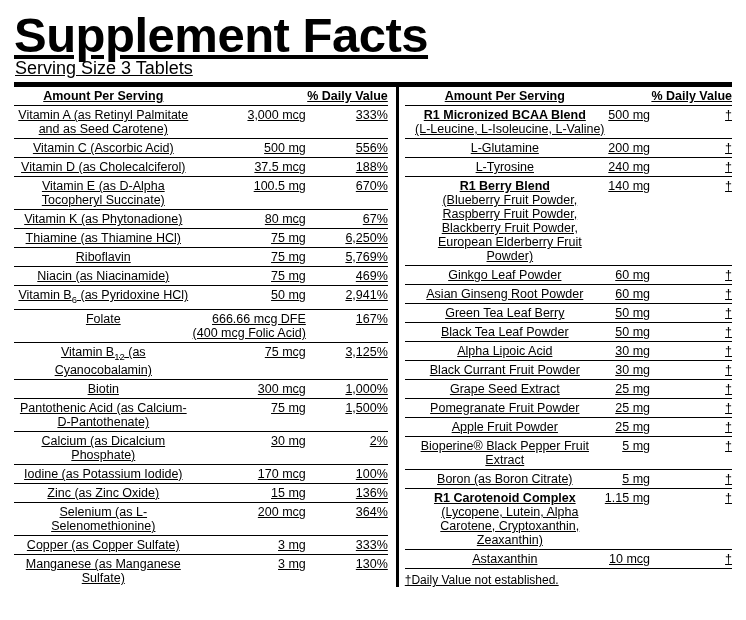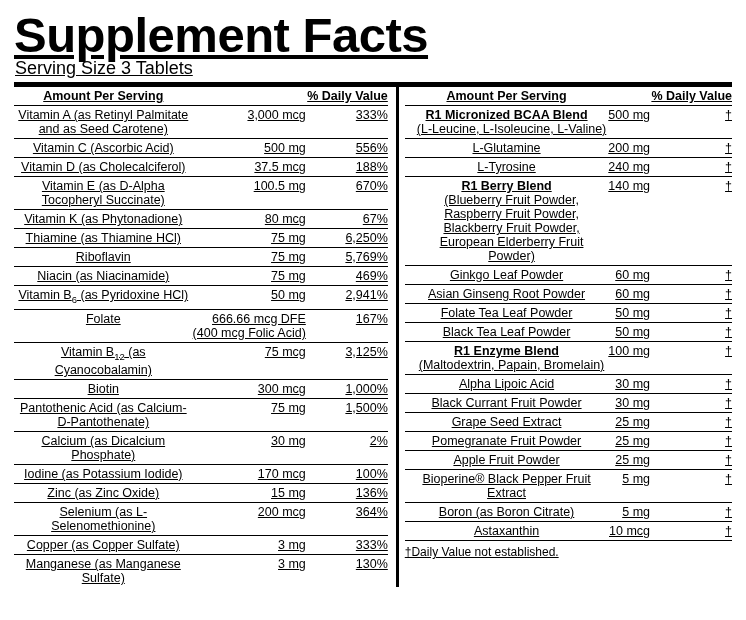--- a/index.html
+++ b/index.html
@@ -254,35 +254,30 @@
               <td class="c-name"><span>Ginkgo Leaf Powder</span></td>
               <td class="c-amt">60 mg</td>
               <td class="c-dv">†</td>
             </tr>
             <tr>
               <td class="c-name"><span>Asian Ginseng Root Powder</span></td>
               <td class="c-amt">60 mg</td>
               <td class="c-dv">†</td>
             </tr>
             <tr>
-              <td class="c-name"><span>Folate Tea Leaf Powder</span></td>
+              <td class="c-name"><span>Green Tea Leaf Berry</span></td>
               <td class="c-amt">50 mg</td>
               <td class="c-dv">†</td>
             </tr>
             <tr>
               <td class="c-name"><span>Black Tea Leaf Powder</span></td>
               <td class="c-amt">50 mg</td>
               <td class="c-dv">†</td>
             </tr>
             <tr>
-              <td class="c-name"><span class="bold">R1 Enzyme Blend</span><span class="sub">(Maltodextrin, Papain, Bromelain)</span></td>
-              <td class="c-amt">100 mg</td>
-              <td class="c-dv">†</td>
-            </tr>
-            <tr>
               <td class="c-name"><span>Alpha Lipoic Acid</span></td>
               <td class="c-amt">30 mg</td>
               <td class="c-dv">†</td>
             </tr>
             <tr>
               <td class="c-name"><span>Black Currant Fruit Powder</span></td>
               <td class="c-amt">30 mg</td>
               <td class="c-dv">†</td>
             </tr>
             <tr>
@@ -301,20 +296,25 @@
               <td class="c-dv">†</td>
             </tr>
             <tr>
               <td class="c-name"><span>Bioperine® Black Pepper Fruit Extract</span></td>
               <td class="c-amt">5 mg</td>
               <td class="c-dv">†</td>
             </tr>
             <tr>
               <td class="c-name"><span>Boron (as Boron Citrate)</span></td>
               <td class="c-amt">5 mg</td>
+              <td class="c-dv">†</td>
+            </tr>
+            <tr>
+              <td class="c-name"><span class="bold">R1 Carotenoid Complex</span><span class="sub">(Lycopene, Lutein, Alpha Carotene, Cryptoxanthin, Zeaxanthin)</span></td>
+              <td class="c-amt">1.15 mg</td>
               <td class="c-dv">†</td>
             </tr>
             <tr>
               <td class="c-name"><span>Astaxanthin</span></td>
               <td class="c-amt">10 mcg</td>
               <td class="c-dv">†</td>
             </tr>
           </tbody>
       </table>
       <div class="rule-thin"></div>

